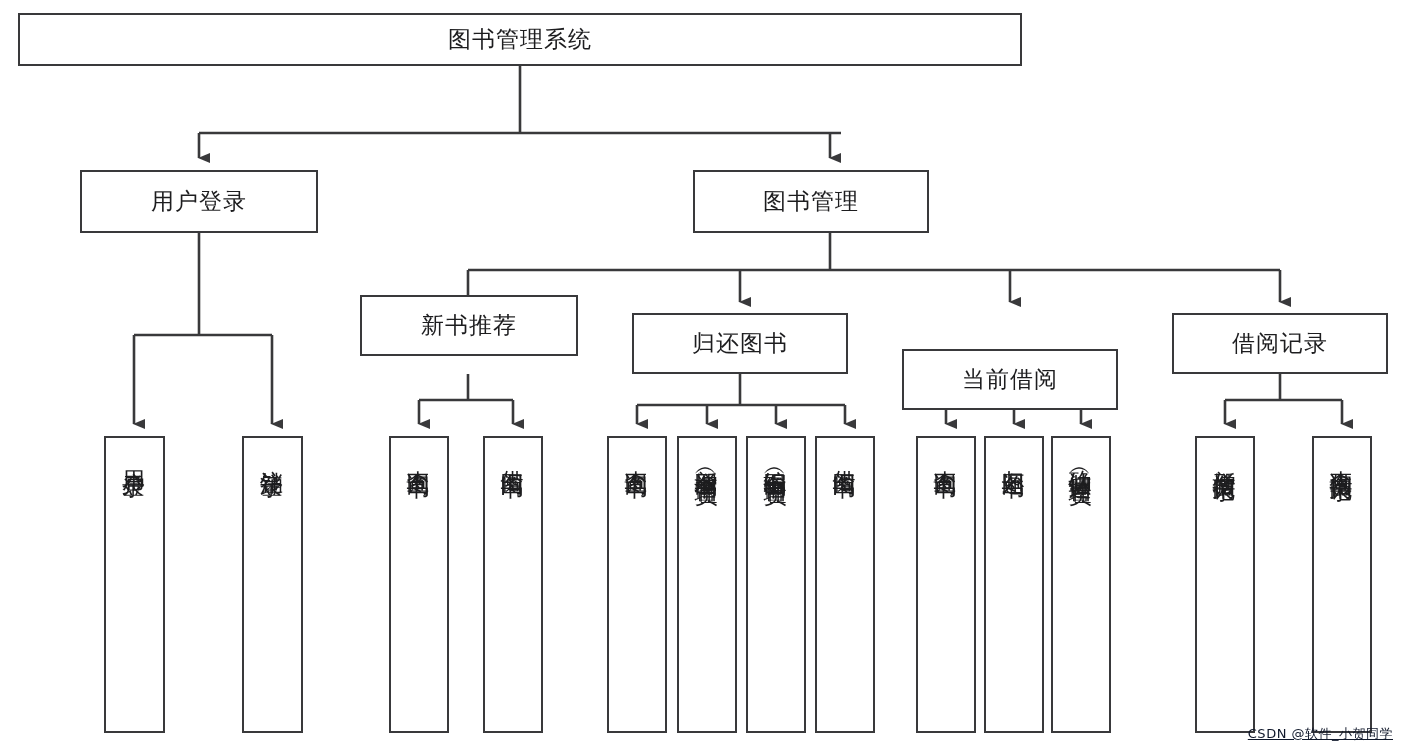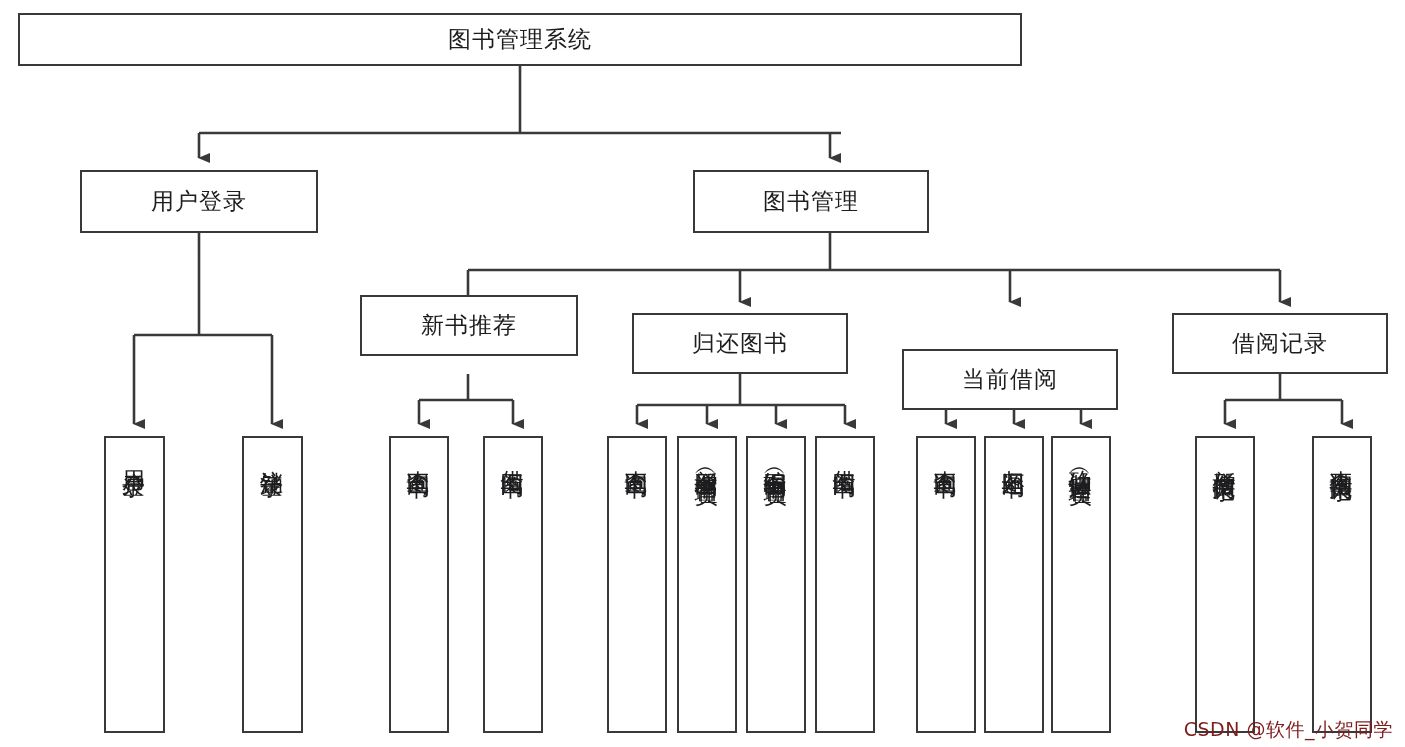--- a/index.html
+++ b/index.html
@@ -52,24 +52,25 @@
     left: 0;
     top: 0;
     width: 1405px;
     height: 747px;
     pointer-events: none;
   }
   .watermark {
     position: absolute;
     right: 12px;
     bottom: 4px;
-    font-size: 19px;
-    color: #7f1d1d;
+    font-size: 13px;
+    color: #0f172a;
     letter-spacing: 0.5px;
     white-space: nowrap;
+    text-decoration: underline;
   }
 </style>
 </head>
 <body>
 
 <div id="canvas">
 
   <svg class="edges" viewBox="0 0 1405 747">
     <defs>
       <marker id="arrow" viewBox="0 0 10 12" refX="5" refY="11" markerWidth="10" markerHeight="12" orient="auto-start-reverse" markerUnits="userSpaceOnUse">

